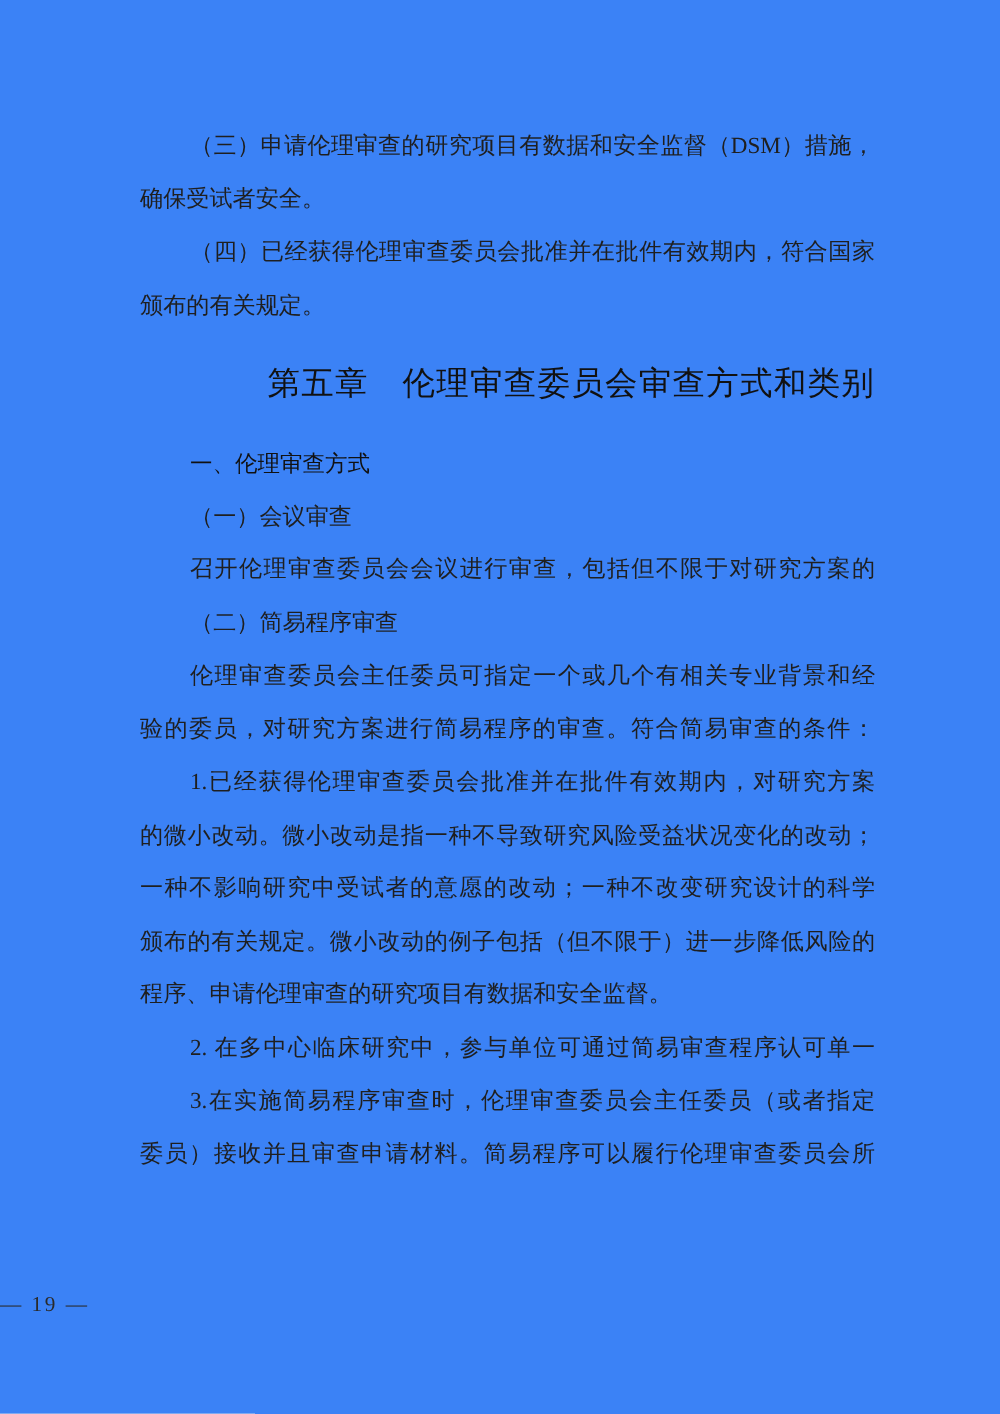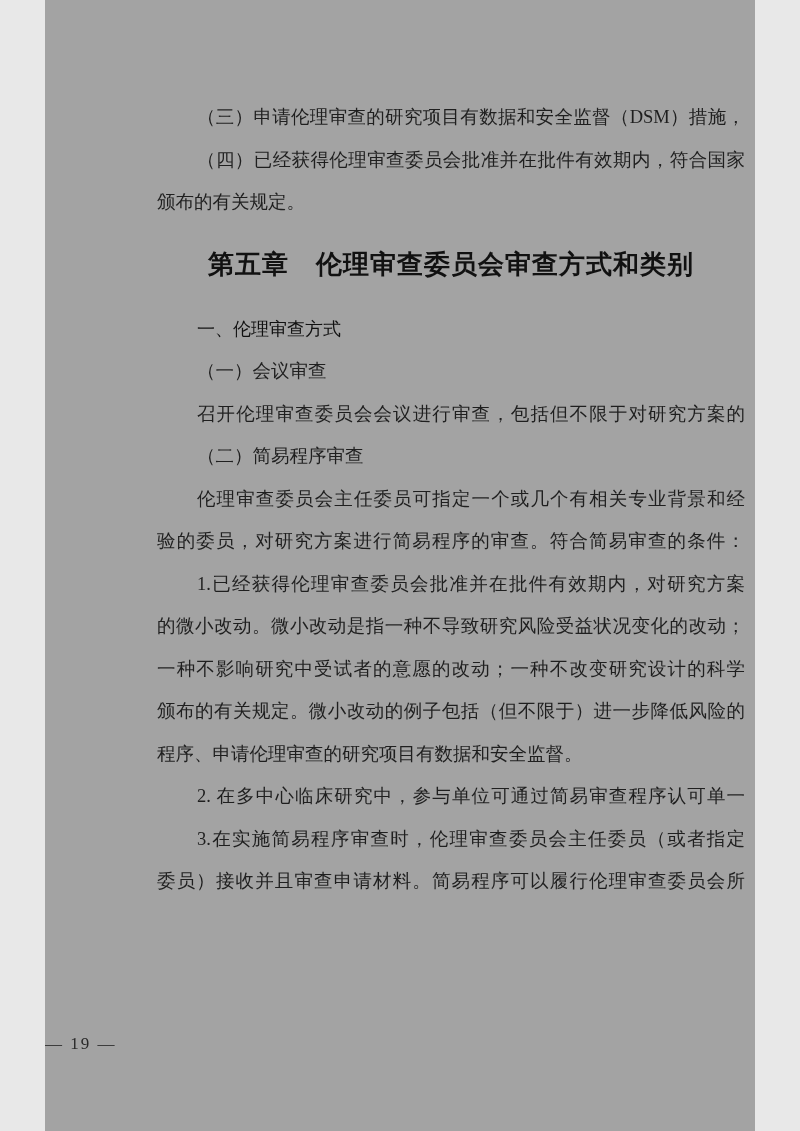--- a/index.html
+++ b/index.html
@@ -1,21 +1,21 @@
 <!DOCTYPE html>
 <html><head>
 <meta charset="utf-8">
 <style>
   html, body { margin: 0; padding: 0; background: #e8e8e8; }
   .page {
     position: relative;
-    width: 710px;
+    width: 800px;
     height: 1131px;
     margin: 0 auto;
-    background: #a3a3a3;
+    background: #3b82f6;
     overflow: hidden;
     font-family: "Liberation Serif", "DejaVu Serif", serif;
     color: #1f1f1f;
   }
   .content {
     position: absolute;
     left: 112px;
     top: 96px;
     width: 588px;
   }
@@ -26,24 +26,24 @@
     white-space: normal;
   }
   .just {
     text-align: justify;
     text-align-last: justify;
     text-justify: inter-character;
   }
   .indent { text-indent: 40px; }
   .chapter-title {
     font-family: "Liberation Sans", "DejaVu Sans", sans-serif;
-    font-weight: bold;
+    font-weight: normal;
     font-size: 26px;
     line-height: 52px;
-    text-align: center;
+    text-align: right;
     margin-top: 14px;
     color: #111;
     letter-spacing: 1px;
   }
   .section-heading {
     font-family: "Liberation Sans", "DejaVu Sans", sans-serif;
     font-weight: normal;
     font-size: 18px;
     line-height: 42.5px;
     margin-top: 18px;
@@ -61,20 +61,21 @@
     letter-spacing: 2px;
   }
 </style>
 </head>
 <body>
 
 <div class="page">
   <div class="content">
 
     <div class="bline just indent">（三）申请伦理审查的研究项目有数据和安全监督（DSM）措施，</div>
+    <div class="bline">确保受试者安全。</div>
 
     <div class="bline just indent">（四）已经获得伦理审查委员会批准并在批件有效期内，符合国家</div>
     <div class="bline">颁布的有关规定。</div>
 
     <div class="chapter-title">第五章　伦理审查委员会审查方式和类别</div>
 
     <div class="section-heading">一、伦理审查方式</div>
 
     <div class="bline indent">（一）会议审查</div>
 

